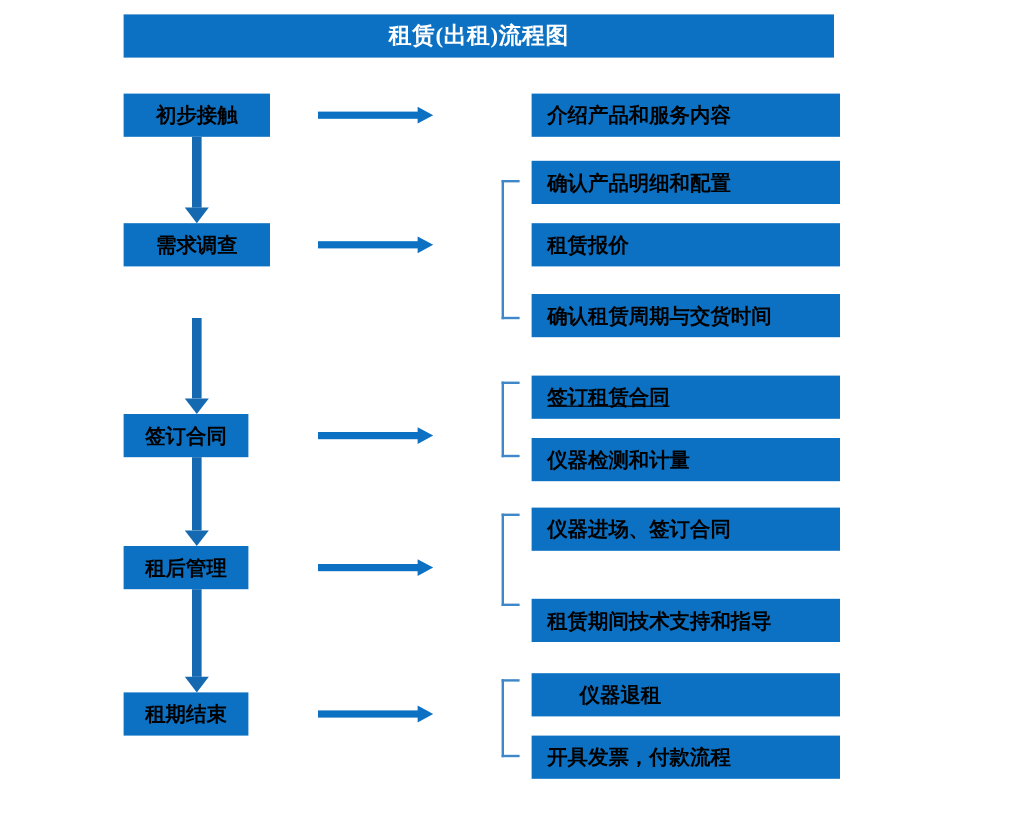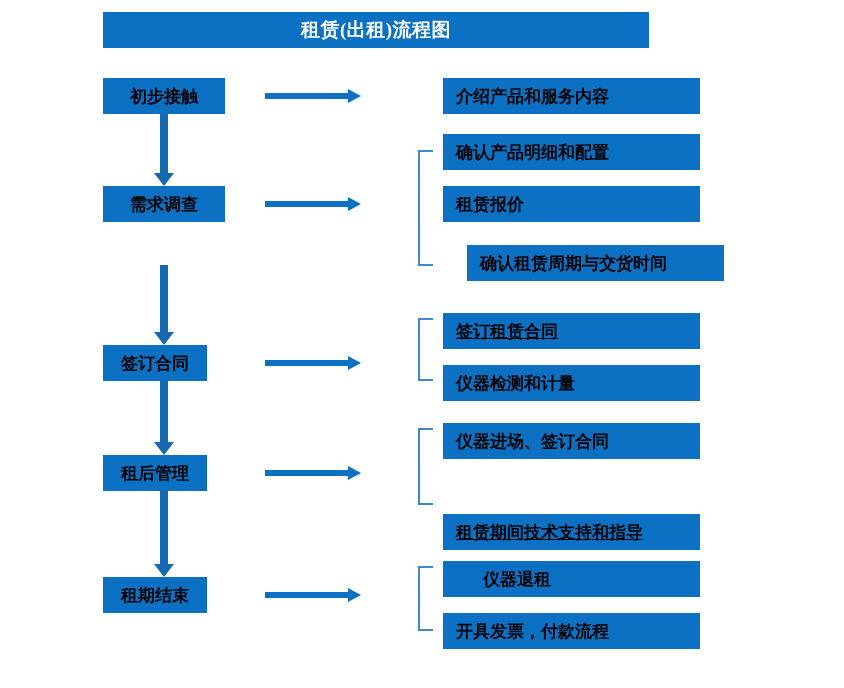--- a/index.html
+++ b/index.html
@@ -18,21 +18,21 @@
     width: 844px;
     height: 688px;
     background: #ffffff;
   }
 
   
   .title-bar {
     position: absolute;
     left: 103px;
     top: 12px;
-    width: 546px;
+    width: 592px;
     height: 36px;
     background: #0C71C3;
     color: #ffffff;
     display: flex;
     align-items: center;
     justify-content: center;
     font-size: 19px;
     font-weight: bold;
     letter-spacing: 0.5px;
   }
@@ -206,37 +206,37 @@
   </div>
 
   <div class="box right" style="top:134px;">
     <span>确认产品明细和配置</span>
   </div>
 
   <div class="box right" style="top:186px;">
     <span>租赁报价</span>
   </div>
 
-  <div class="box right" style="top:245px;margin-left:24px;">
+  <div class="box right" style="top:245px;">
     <span>确认租赁周期与交货时间</span>
   </div>
 
   <div class="box right" style="top:313px;text-decoration:underline;">
     <span>签订租赁合同</span>
   </div>
 
   <div class="box right" style="top:365px;">
     <span>仪器检测和计量</span>
   </div>
 
   <div class="box right" style="top:423px;">
     <span>仪器进场、签订合同</span>
   </div>
 
-  <div class="box right" style="top:514px;text-decoration:underline;">
+  <div class="box right" style="top:499px;">
     <span>租赁期间技术支持和指导</span>
   </div>
 
   <div class="box right" style="top:561px;padding-left:40px;">
     <span>仪器退租</span>
   </div>
 
   <div class="box right" style="top:613px;">
     <span>开具发票，付款流程</span>
   </div>

